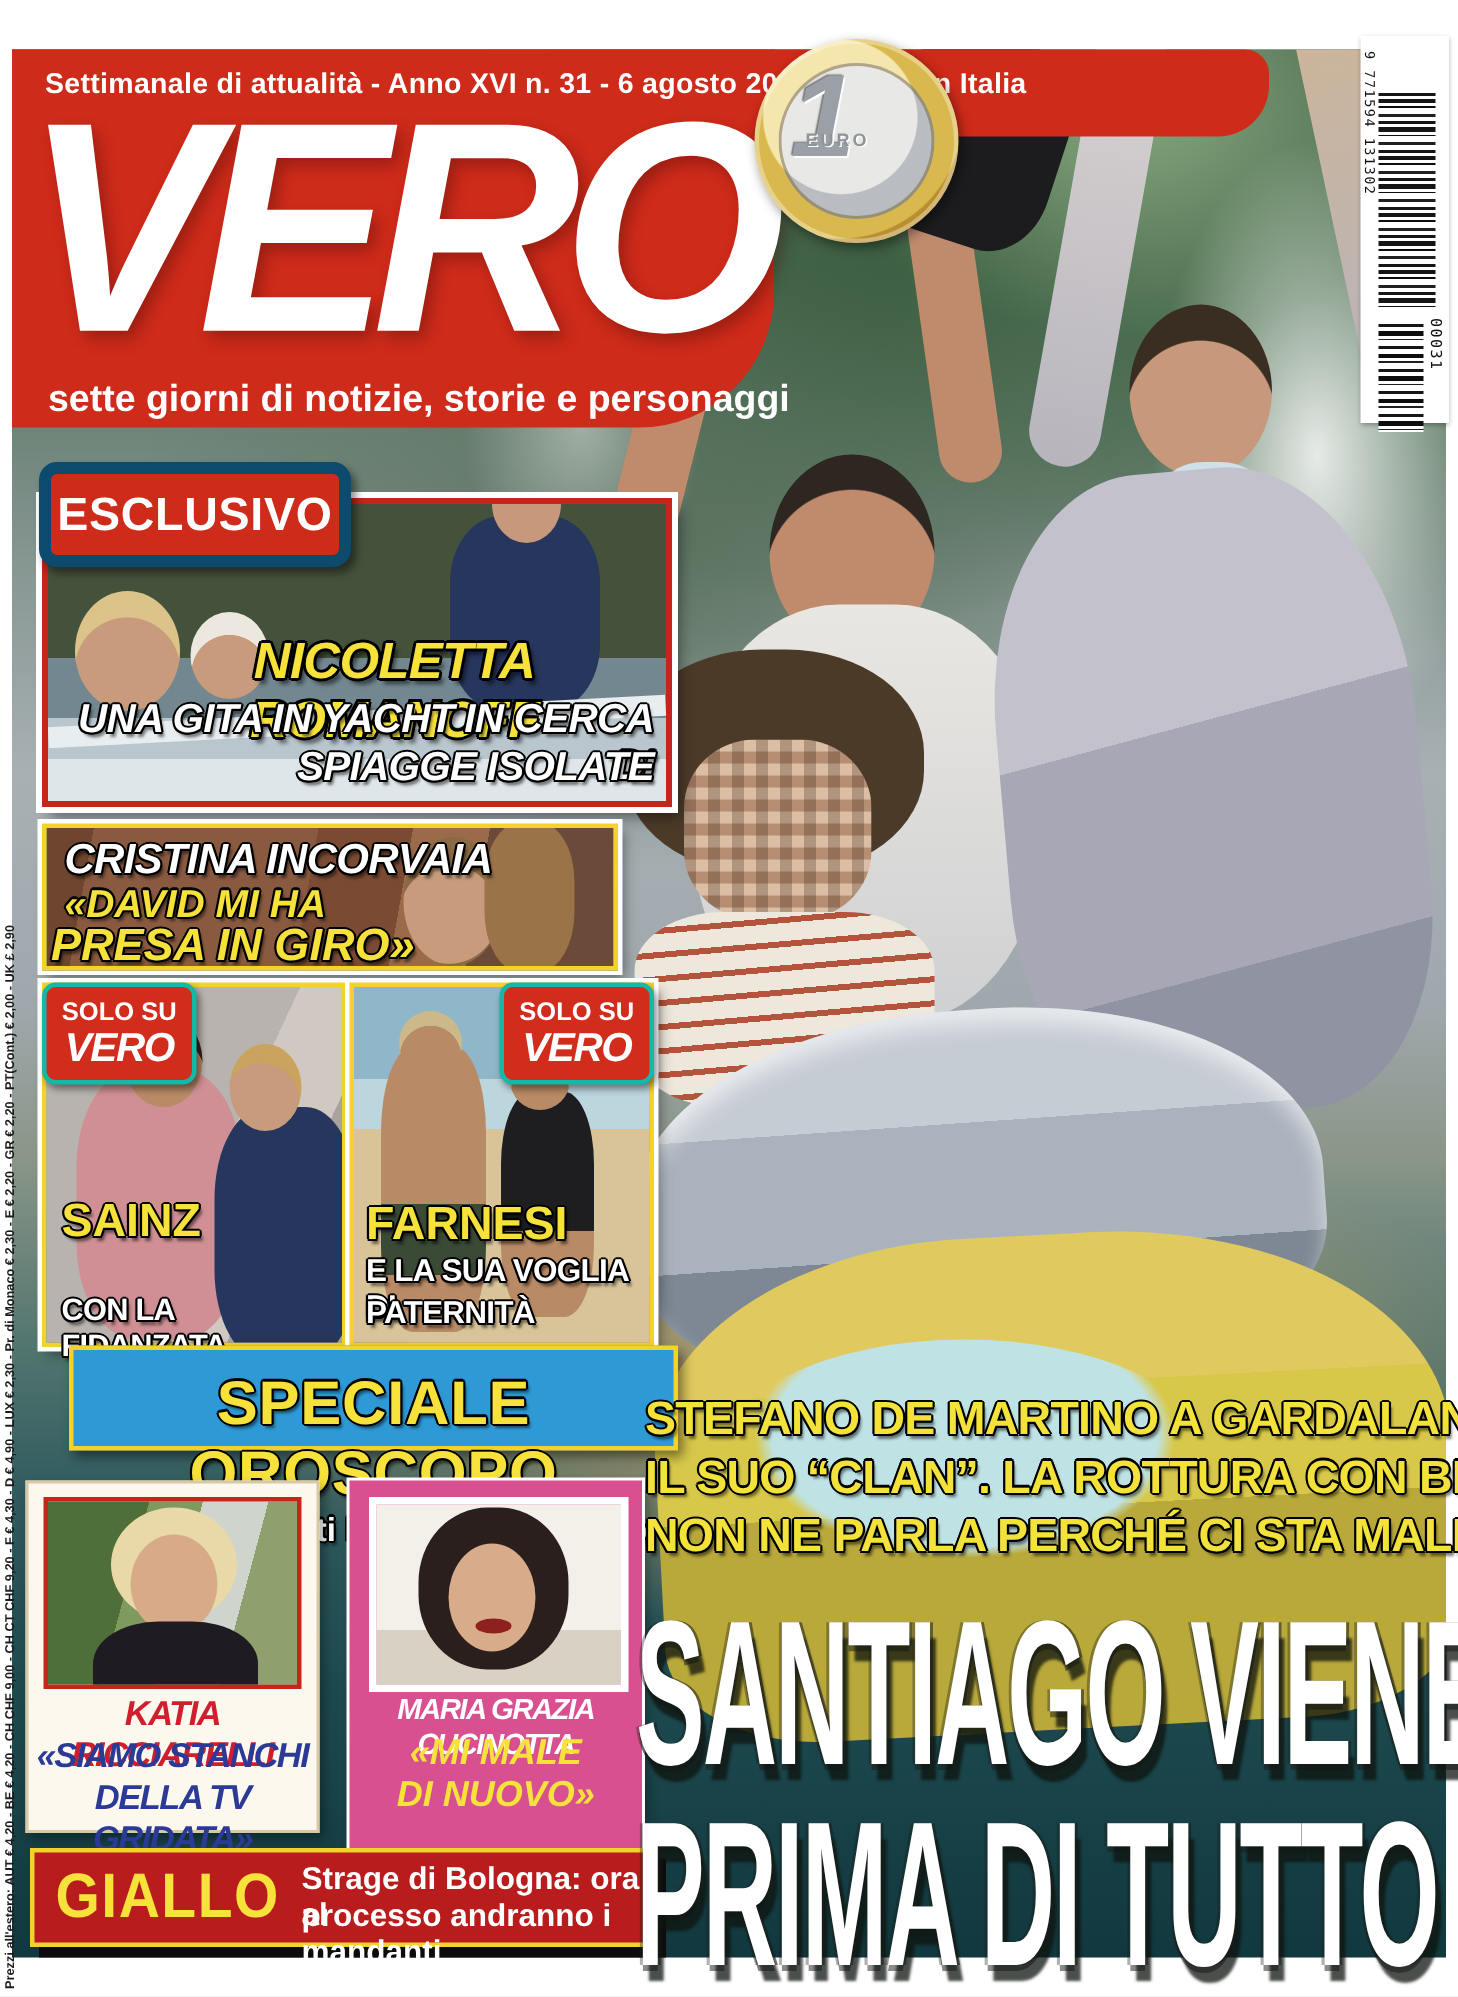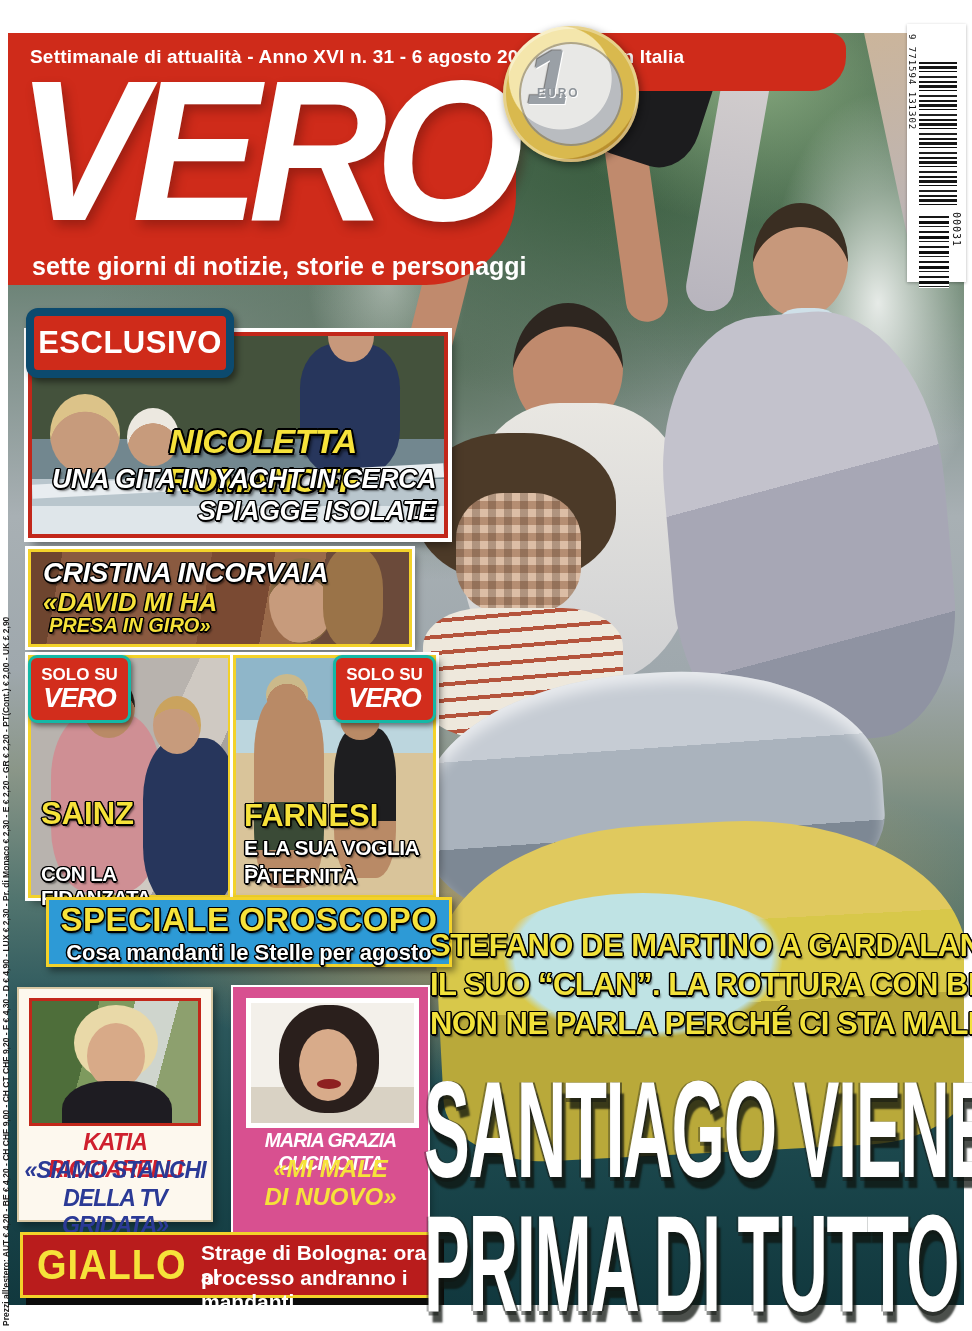--- a/index.html
+++ b/index.html
@@ -177,21 +177,21 @@
     <div class="abs b it yel ol" style="left:56px;top:86px;width:350px;text-align:center;font-size:34px;letter-spacing:-.5px;">NICOLETTA ROMANOFF</div>
     <div class="abs b it wht ol-s" style="right:8px;top:128px;width:398px;text-align:right;font-size:27px;letter-spacing:-.5px;">UNA GITA IN YACHT IN CERCA DI</div>
     <div class="abs b it wht ol-s" style="right:8px;top:160px;width:398px;text-align:right;font-size:27px;letter-spacing:-.5px;">SPIAGGE ISOLATE</div>
   </div>
 
   <div class="abs incorvaia">
     <div class="blob" style="left:238px;top:6px;width:66px;height:86px;background:radial-gradient(circle at 46% 60%,#c79b7c 0 52%,#8a6a44 53%);"></div>
     <div class="blob" style="left:292px;top:-4px;width:60px;height:100px;background:#9a7348;border-radius:40%;"></div>
     <div class="abs b it wht ol-s" style="left:12px;top:5px;font-size:28px;letter-spacing:-.5px;">CRISTINA INCORVAIA</div>
     <div class="abs b it yel ol-s" style="left:12px;top:35px;font-size:26px;">«DAVID MI HA</div>
-    <div class="abs b it yel ol-s" style="left:18px;top:62px;font-size:20px;">PRESA IN GIRO»</div>
+    <div class="abs b it yel ol-s" style="left:3px;top:62px;font-size:30px;">PRESA IN GIRO»</div>
   </div>
 
   <div class="abs solobox" style="left:28px;">
     <div class="ph-in" style="background:linear-gradient(115deg,#b8b3ae 0 55%,#cfc9c2 55% 75%,#a8a39e 75%);">
       <div class="blob" style="left:20px;top:55px;width:110px;height:180px;background:#cf8f94;border-radius:36%;"></div>
       <div class="blob" style="left:52px;top:18px;width:52px;height:62px;background:radial-gradient(circle at 50% 66%,#b98a66 0 56%,#2e241c 57%);"></div>
       <div class="blob" style="left:112px;top:80px;width:95px;height:170px;background:#27365c;border-radius:36%;"></div>
       <div class="blob" style="left:122px;top:38px;width:48px;height:58px;background:radial-gradient(circle at 44% 66%,#c79b7c 0 54%,#caa35e 55%);"></div>
     </div>
     <div class="solo-badge" style="left:-3px;top:-3px;">
@@ -212,21 +212,21 @@
     <div class="solo-badge" style="right:-3px;top:-3px;">
       <span class="l1">SOLO SU</span>
       <span class="l2">VERO</span>
     </div>
     <div class="abs b yel ol-s" style="left:8px;top:140px;font-size:31px;z-index:2;">FARNESI</div>
     <div class="abs b wht ol-s" style="left:8px;top:178px;font-size:21px;letter-spacing:-.5px;z-index:2;">E LA SUA VOGLIA DI</div>
     <div class="abs b wht ol-s" style="left:8px;top:206px;font-size:21px;letter-spacing:-.5px;z-index:2;">PATERNITÀ</div>
   </div>
 
   <div class="abs oroscopo">
-    <div class="b yel ol-s" style="font-size:33px;margin-top:1px;letter-spacing:.5px;">SPECIALE OROSCOPO</div>
+    <div class="b yel ol-s" style="font-size:41px;margin-top:12px;letter-spacing:.5px;">SPECIALE OROSCOPO</div>
     <div class="b wht ol-s" style="font-size:22px;margin-top:1px;">Cosa mandanti le Stelle per agosto</div>
   </div>
 
   <div class="abs katia">
     <div class="abs katia-photo">
       <div class="blob" style="left:42px;top:4px;width:84px;height:76px;background:#e9d9a8;"></div>
       <div class="blob" style="left:55px;top:22px;width:58px;height:66px;background:#d8aa88;"></div>
       <div class="blob" style="left:30px;top:80px;width:110px;height:70px;background:#1e1c22;border-radius:40% 40% 0 0;"></div>
     </div>
     <div class="abs b it" style="left:0;top:140px;width:192px;text-align:center;font-size:23px;color:#cf1f2e;letter-spacing:-1px;">KATIA RICCIARELLI</div>

